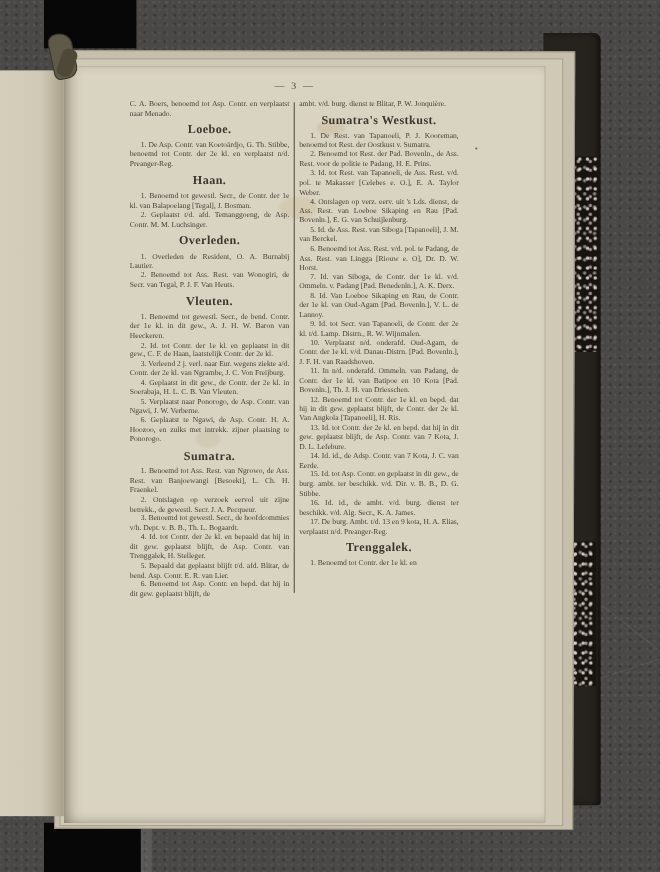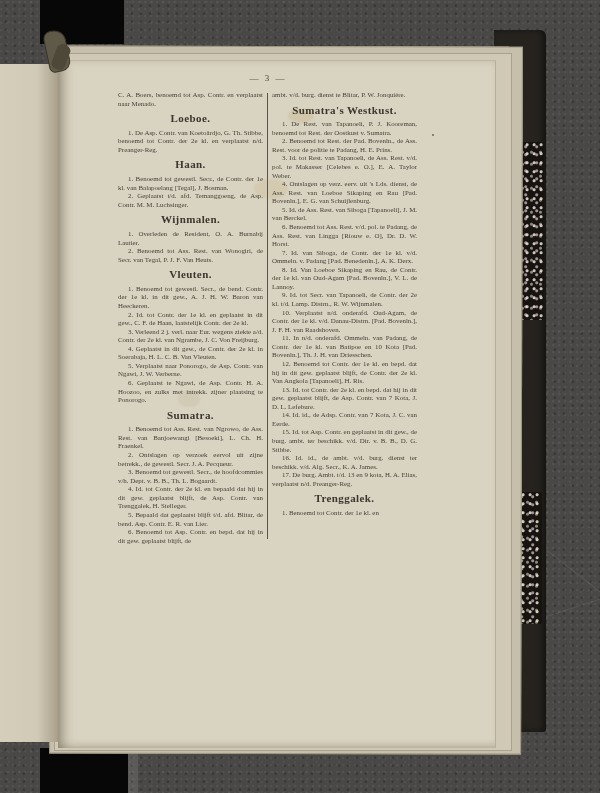--- a/index.html
+++ b/index.html
@@ -86,21 +86,21 @@
     <div class="content">
       <div class="page-number">— 3 —</div>
       <div class="cols">
         <div class="col" id="col-left">
             <p class="entry cont">C. A. Boers, benoemd tot Asp. Contr. en verplaatst naar Menado.</p>
             <h2 class="sec-heading">Loeboe.</h2>
             <p class="entry">1. De Asp. Contr. van Koetoärdjo, G. Th. Stibbe, benoemd tot Contr. der 2e kl. en verplaatst n/d. Preanger-Reg.</p>
             <h2 class="sec-heading">Haan.</h2>
             <p class="entry">1. Benoemd tot gewestl. Secr., de Contr. der 1e kl. van Balapoelang [Tegal], J. Bosman.</p>
             <p class="entry">2. Geplaatst t/d. afd. Temanggoeng, de Asp. Contr. M. M. Luchsinger.</p>
-            <h2 class="sec-heading">Wijnmalen.</h2>
+            <h2 class="sec-heading">Overleden.</h2>
             <p class="entry">1. Overleden de Resident, O. A. Burnabij Lautier.</p>
             <p class="entry">2. Benoemd tot Ass. Rest. van Wonogiri, de Secr. van Tegal, P. J. F. Van Heuts.</p>
             <h2 class="sec-heading">Vleuten.</h2>
             <p class="entry">1. Benoemd tot gewestl. Secr., de bend. Contr. der 1e kl. in dit gew., A. J. H. W. Baron van Heeckeren.</p>
             <p class="entry">2. Id. tot Contr. der 1e kl. en geplaatst in dit gew., C. F. de Haan, laatstelijk Contr. der 2e kl.</p>
             <p class="entry">3. Verleend 2 j. verl. naar Eur. wegens ziekte a/d. Contr. der 2e kl. van Ngrambe, J. C. Von Freijburg.</p>
             <p class="entry">4. Geplaatst in dit gew., de Contr. der 2e kl. in Soerabaja, H. L. C. B. Van Vleuten.</p>
             <p class="entry">5. Verplaatst naar Ponorogo, de Asp. Contr. van Ngawi, J. W. Verberne.</p>
             <p class="entry">6. Geplaatst te Ngawi, de Asp. Contr. H. A. Hoozoo, en zulks met intrekk. zijner plaatsing te Ponorogo.</p>
             <h2 class="sec-heading">Sumatra.</h2>

